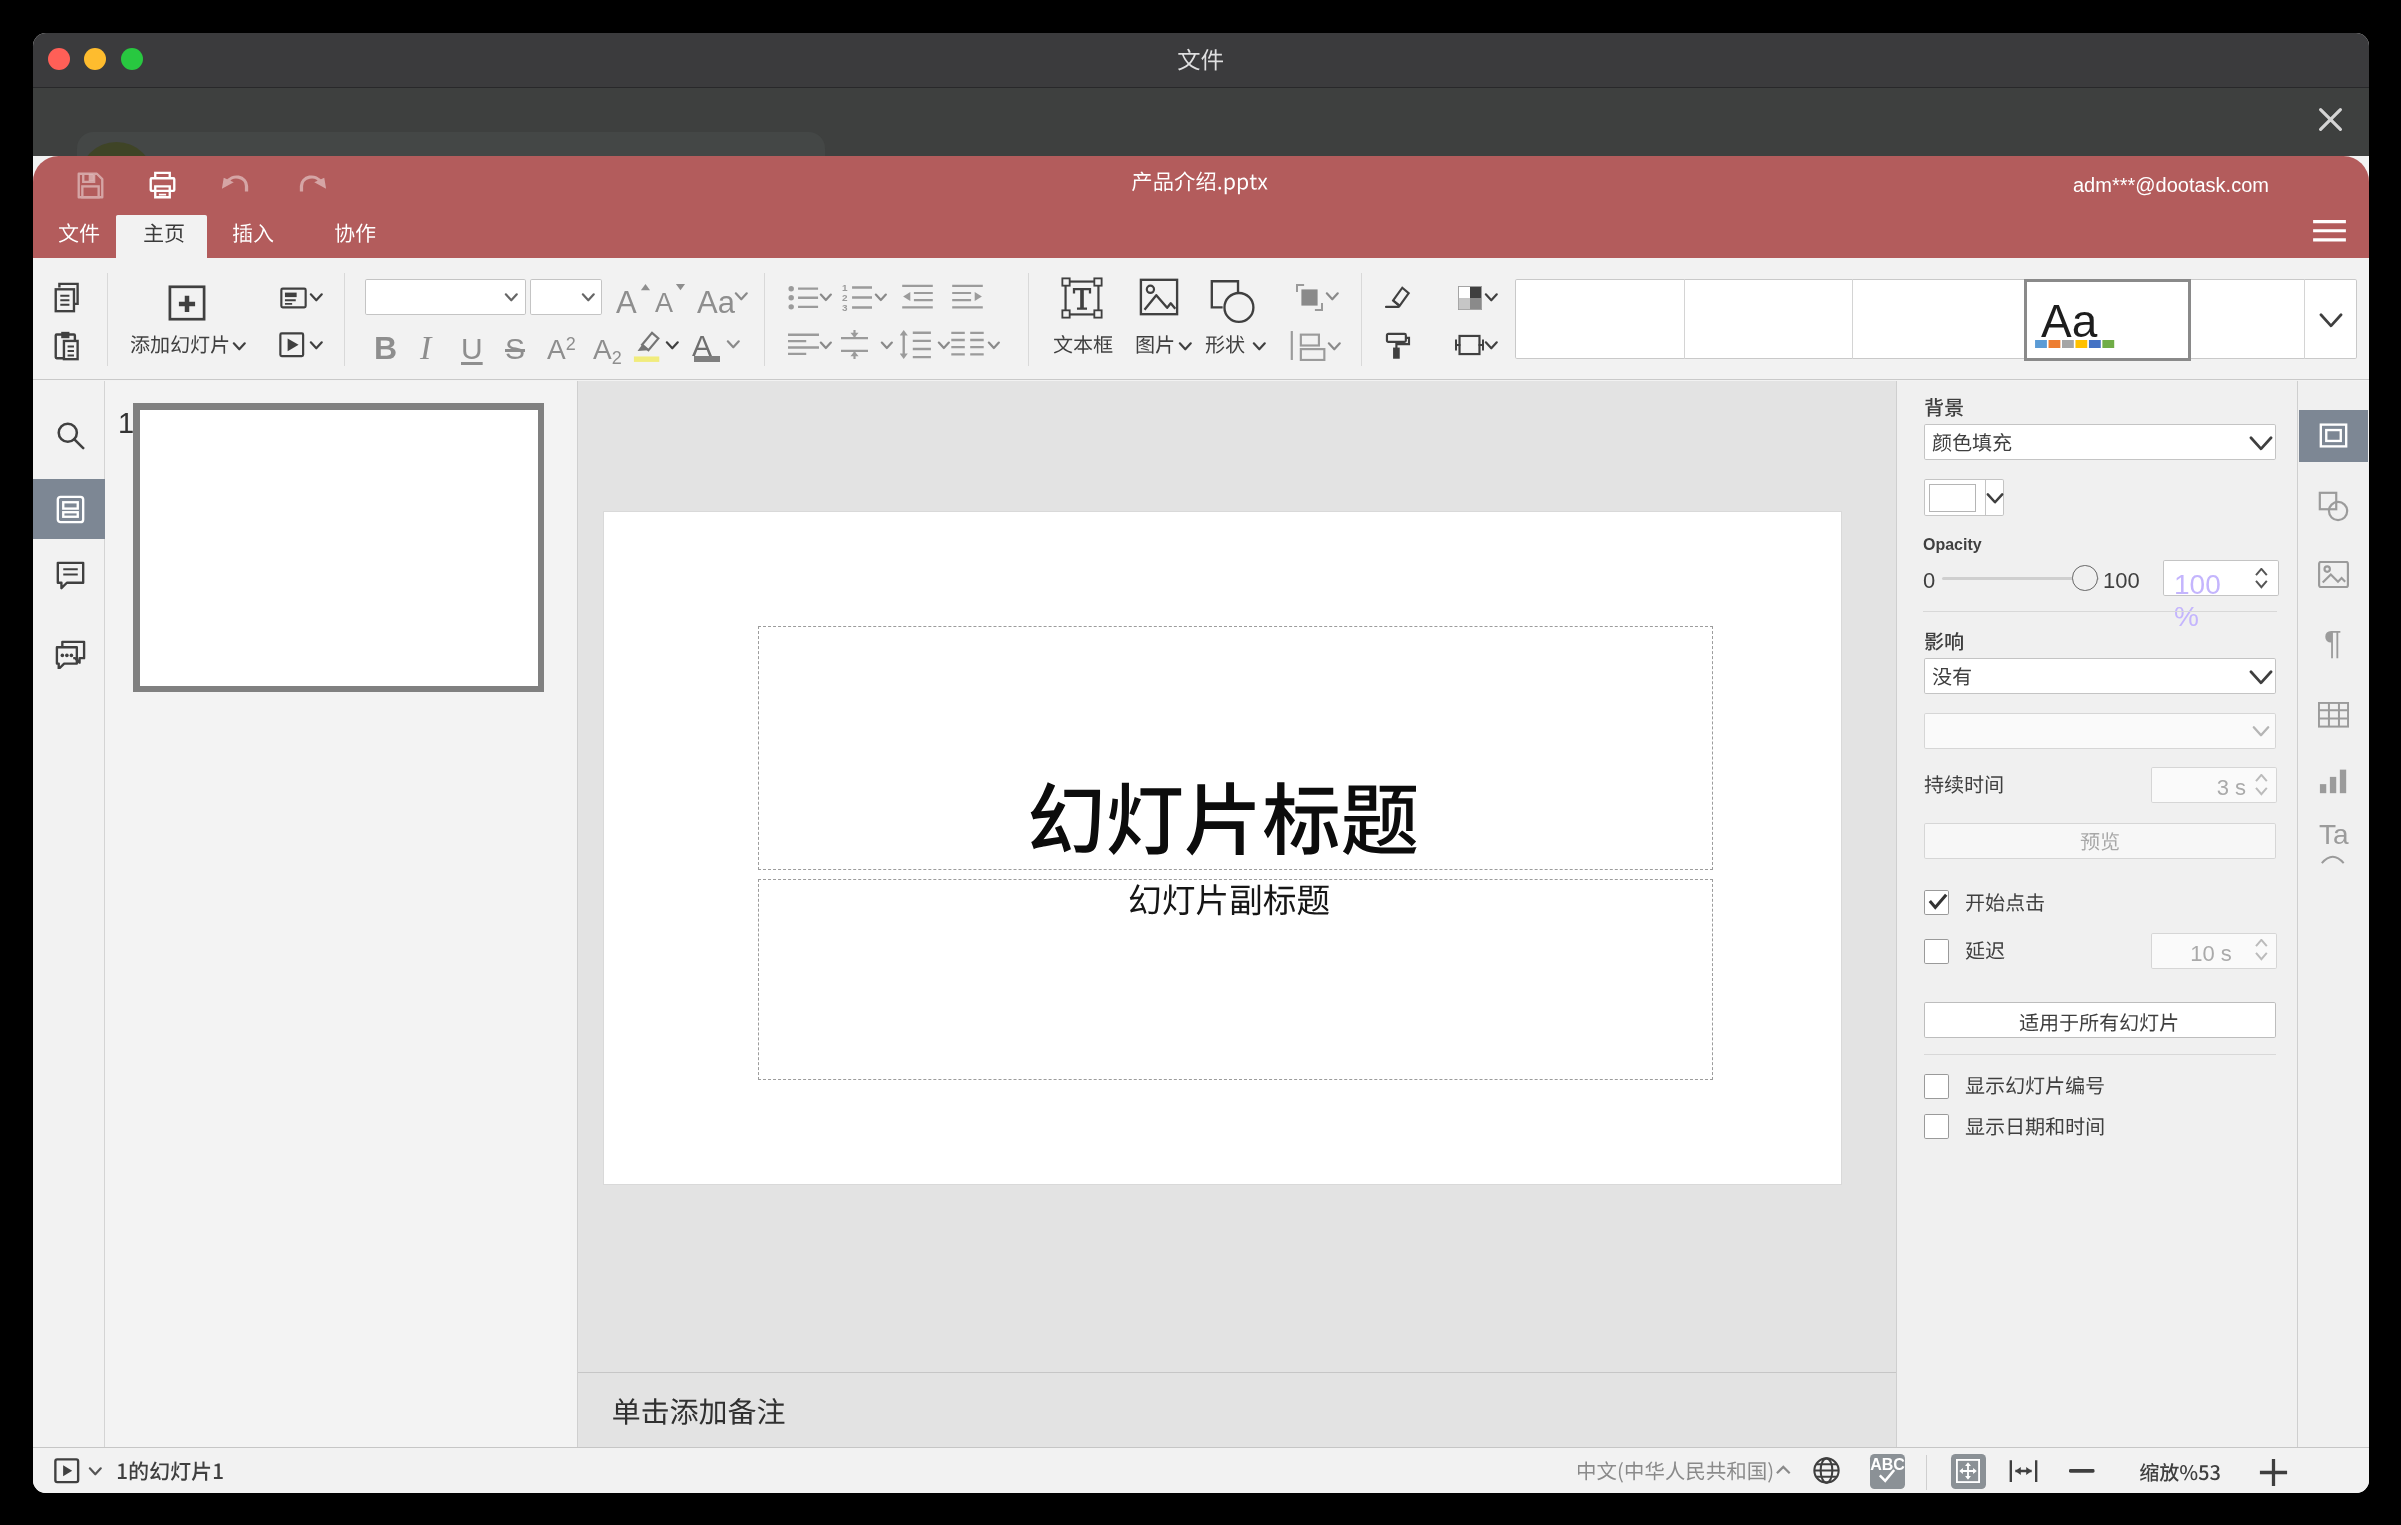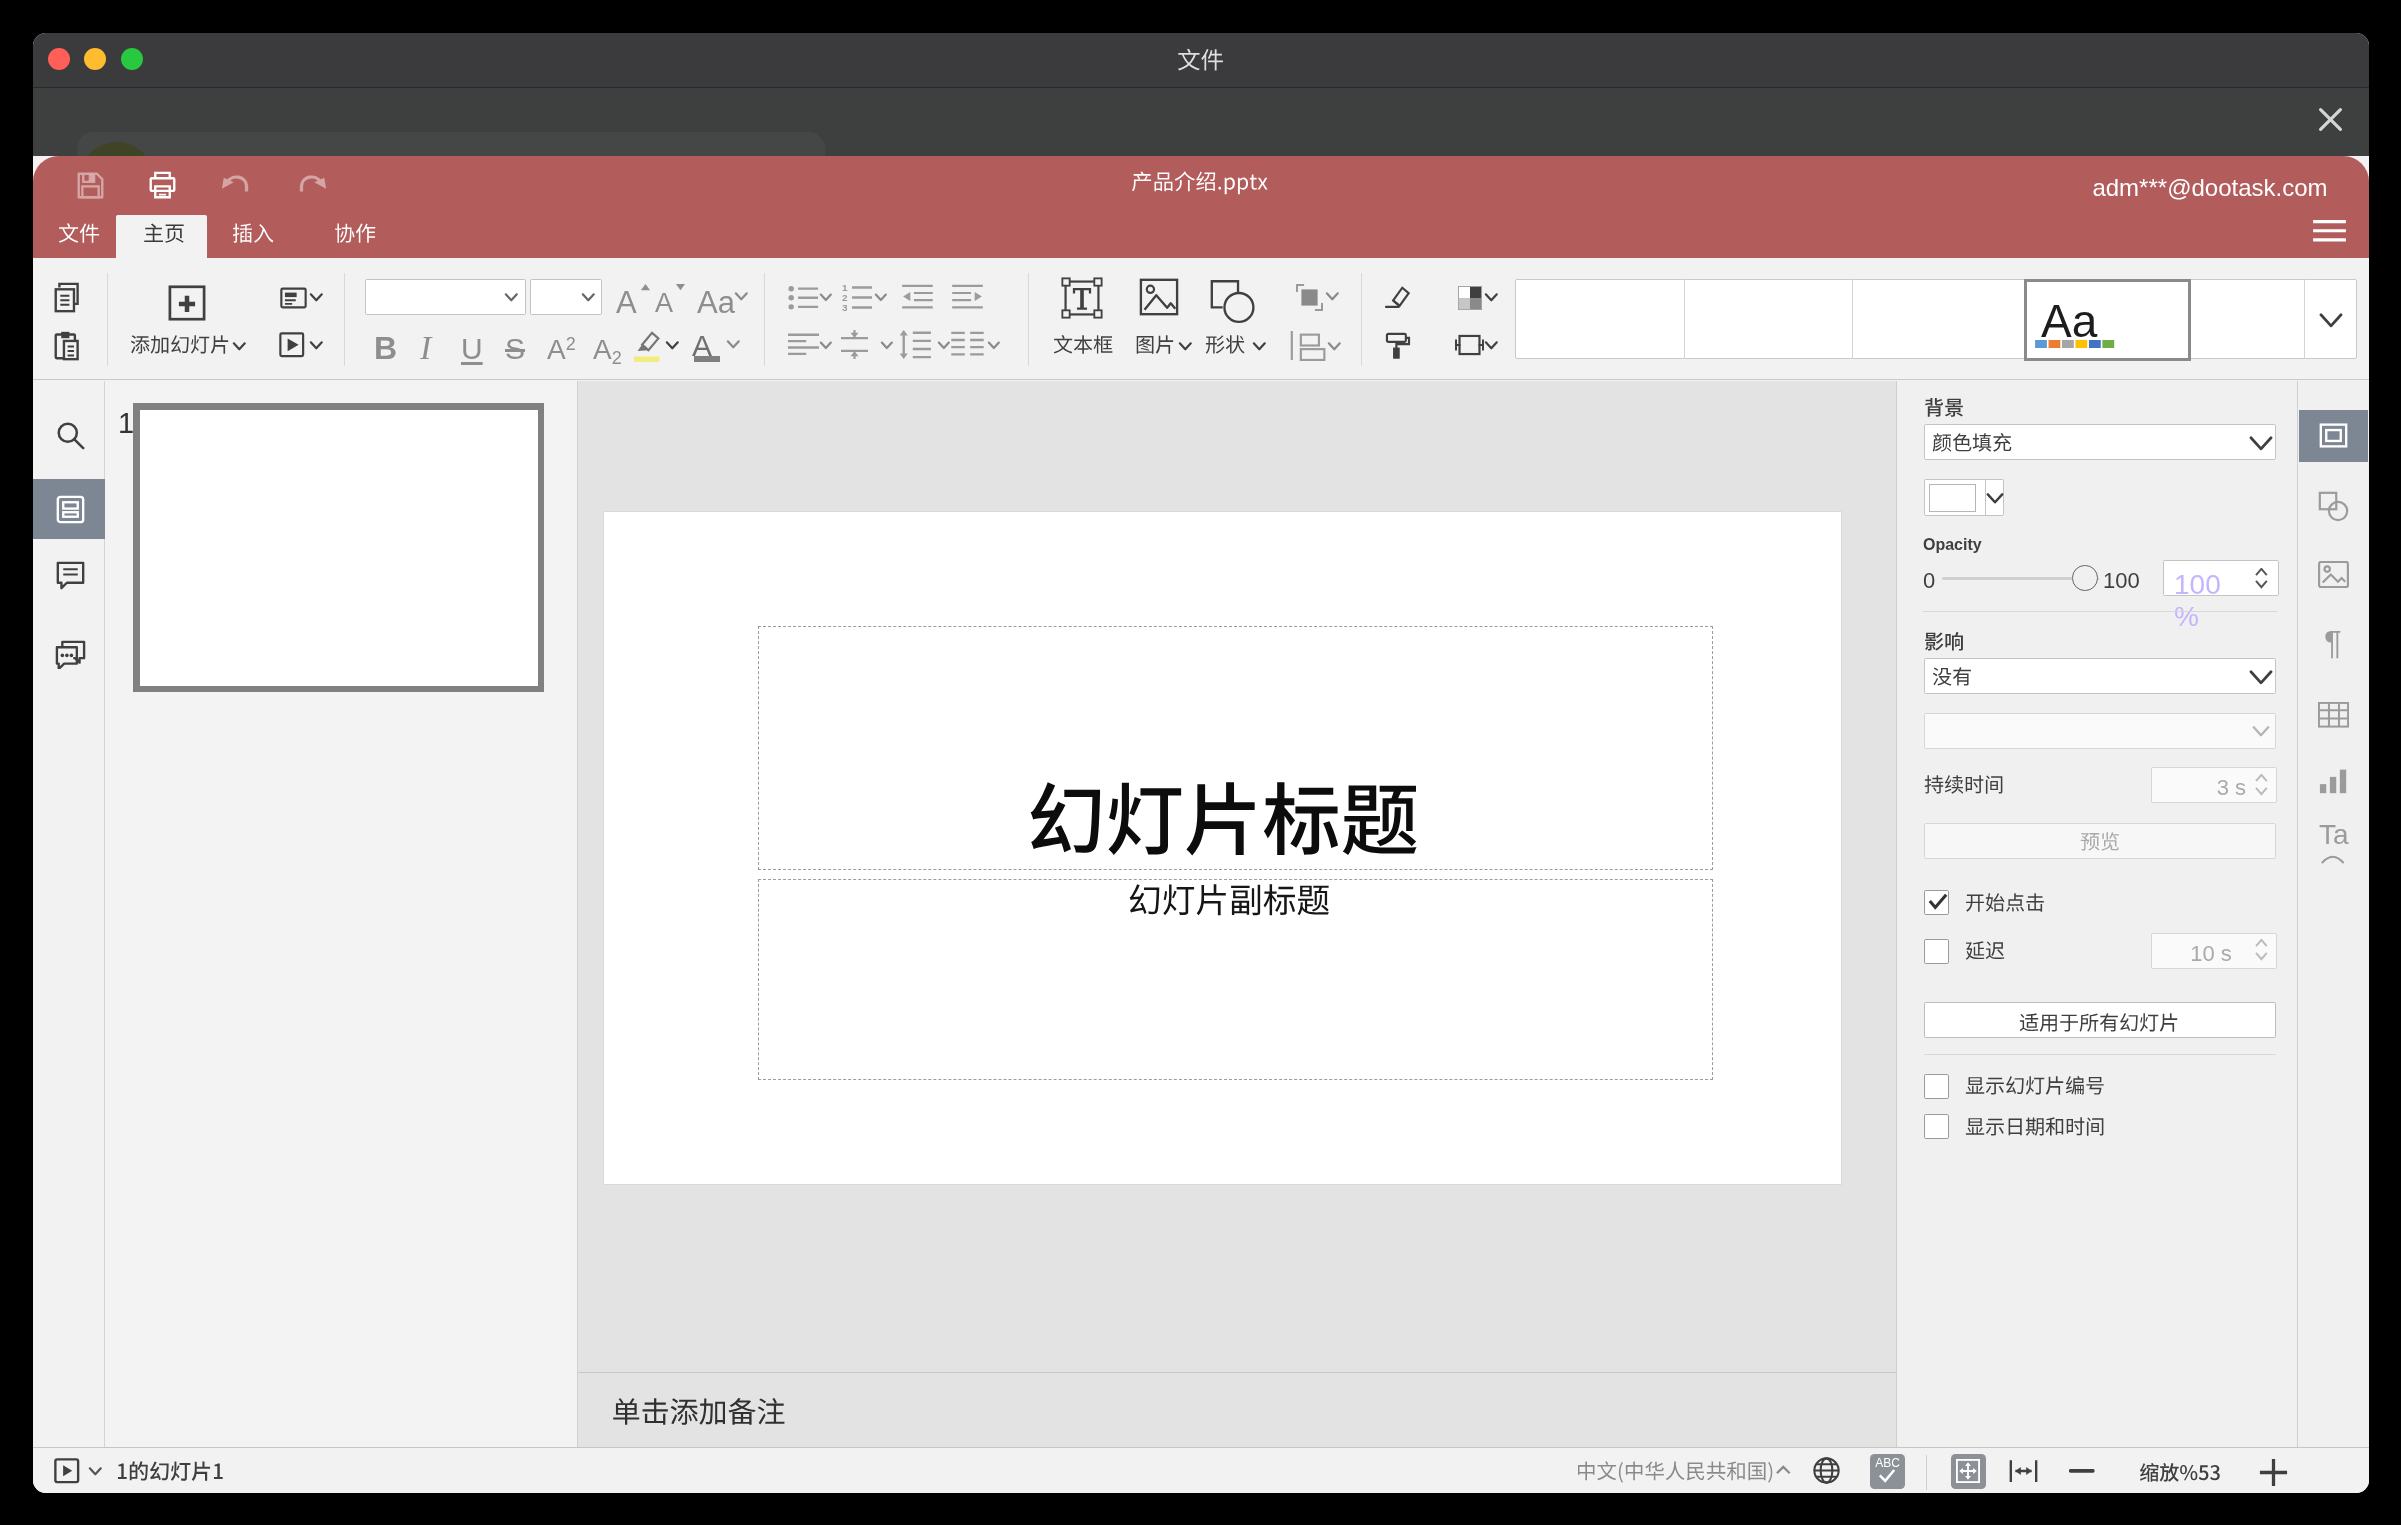--- a/index.html
+++ b/index.html
@@ -39,21 +39,21 @@
       </svg>
 <svg style="position:absolute;left:263px;top:141px;" width="31" height="24" viewBox="0 0 34 26">
 <g opacity="0.45">
           <path d="M27 9 A 11 10 0 0 0 6 13 L6 19" stroke="#ffffff" stroke-width="3.6" fill="none"></path>
 <path d="M33 16 L31 4 L20 9 z" fill="#ffffff"></path>
         </g>
       </svg>
 <svg style="position:absolute;left:1098px;top:134px" width="139" height="31" viewBox="0 0 152.188 34.0938">
         <path transform="translate(0,24.7)" d="M6.2 -14.4C7 -13.3 7.8 -11.9 8.2 -11L9.8 -11.7C9.4 -12.6 8.5 -14 7.7 -15ZM16.2 -14.9C15.8 -13.7 14.9 -12 14.3 -10.9H2.9V-7.7C2.9 -5.2 2.7 -1.7 0.8 0.8C1.2 1.1 2 1.7 2.3 2C4.3 -0.7 4.7 -4.8 4.7 -7.6V-9.2H21.8V-10.9H16.1C16.7 -11.9 17.5 -13.1 18.1 -14.2ZM10 -19.3C10.5 -18.6 11.1 -17.7 11.4 -16.9H2.6V-15.2H21.2V-16.9H13.4L13.5 -16.9C13.2 -17.7 12.5 -18.9 11.8 -19.8Z M30.6 -17.1H40V-12.6H30.6ZM28.9 -18.7V-10.9H41.8V-18.7ZM25.5 -8.4V1.9H27.1V0.6H32.1V1.7H33.8V-8.4ZM27.1 -1.1V-6.7H32.1V-1.1ZM36.4 -8.4V1.9H38.1V0.6H43.5V1.7H45.2V-8.4ZM38.1 -1.1V-6.7H43.5V-1.1Z M62.3 -10.5V1.9H64.2V-10.5ZM53.5 -10.5V-7.4C53.5 -4.8 53.1 -1.7 48.6 0.6C49.1 0.9 49.8 1.5 50.1 1.9C54.8 -0.6 55.4 -4.3 55.4 -7.4V-10.5ZM58.7 -19.9C56.6 -16.2 52.1 -12.7 47.7 -11.2C48.1 -10.8 48.5 -10 48.8 -9.5C52.5 -11 56.2 -13.8 58.8 -17C61.2 -13.8 64.9 -11.1 68.7 -9.8C69 -10.3 69.6 -11.1 70 -11.5C66 -12.6 61.9 -15.4 59.8 -18.3L60.1 -18.9Z M71.5 -1.2 71.8 0.4C74.1 -0.1 77.1 -0.9 80.1 -1.6L79.9 -3.1C76.8 -2.4 73.6 -1.7 71.5 -1.2ZM71.9 -9.9C72.3 -10.1 72.8 -10.2 76.1 -10.7C74.9 -9.1 73.9 -7.8 73.4 -7.4C72.7 -6.5 72.1 -5.9 71.6 -5.9C71.7 -5.4 72 -4.6 72.1 -4.3C72.6 -4.6 73.5 -4.8 80.1 -6.1C80 -6.5 80 -7.1 80.1 -7.6L74.7 -6.6C76.6 -8.7 78.5 -11.2 80.1 -13.8L78.7 -14.7C78.2 -13.8 77.7 -13 77.2 -12.2L73.7 -11.8C75.2 -13.9 76.6 -16.4 77.7 -18.9L76.1 -19.7C75.1 -16.8 73.3 -13.8 72.7 -13C72.2 -12.2 71.8 -11.7 71.3 -11.6C71.6 -11.1 71.8 -10.3 71.9 -9.9ZM81.2 -7.8V1.9H82.9V0.7H90.2V1.8H91.9V-7.8ZM82.9 -0.9V-6.2H90.2V-0.9ZM80.4 -18.6V-17H84.3C83.9 -14.1 82.9 -11.4 79.5 -10C79.9 -9.7 80.4 -9.1 80.6 -8.7C84.3 -10.4 85.6 -13.4 86.1 -17H90.5C90.3 -13.1 90.1 -11.5 89.7 -11.1C89.5 -10.9 89.3 -10.9 88.9 -10.9C88.5 -10.9 87.5 -10.9 86.5 -11C86.8 -10.5 87 -9.8 87 -9.3C88.1 -9.3 89.1 -9.3 89.7 -9.3C90.3 -9.4 90.7 -9.6 91.1 -10C91.7 -10.7 92 -12.6 92.2 -17.8C92.3 -18.1 92.3 -18.6 92.3 -18.6Z M97.3 0.3C98.1 0.3 98.8 -0.4 98.8 -1.3C98.8 -2.3 98.1 -3 97.3 -3C96.4 -3 95.7 -2.3 95.7 -1.3C95.7 -0.4 96.4 0.3 97.3 0.3Z M102.7 5.4H104.9V1.1L104.8 -1.2C105.9 -0.2 107.2 0.3 108.3 0.3C111.2 0.3 113.9 -2.2 113.9 -6.6C113.9 -10.5 112.1 -13.1 108.8 -13.1C107.3 -13.1 105.9 -12.2 104.7 -11.3H104.7L104.5 -12.8H102.7ZM108 -1.5C107.1 -1.5 106 -1.8 104.9 -2.8V-9.5C106.1 -10.7 107.2 -11.3 108.2 -11.3C110.7 -11.3 111.6 -9.4 111.6 -6.6C111.6 -3.4 110.1 -1.5 108 -1.5Z M117.3 5.4H119.4V1.1L119.4 -1.2C120.5 -0.2 121.7 0.3 122.9 0.3C125.8 0.3 128.4 -2.2 128.4 -6.6C128.4 -10.5 126.6 -13.1 123.4 -13.1C121.9 -13.1 120.4 -12.2 119.3 -11.3H119.2L119 -12.8H117.3ZM122.5 -1.5C121.7 -1.5 120.6 -1.8 119.4 -2.8V-9.5C120.6 -10.7 121.8 -11.3 122.8 -11.3C125.3 -11.3 126.2 -9.4 126.2 -6.6C126.2 -3.4 124.6 -1.5 122.5 -1.5Z M135.8 0.3C136.6 0.3 137.5 0.1 138.2 -0.2L137.8 -1.8C137.4 -1.6 136.8 -1.4 136.3 -1.4C134.8 -1.4 134.3 -2.3 134.3 -3.9V-11H137.8V-12.8H134.3V-16.4H132.6L132.3 -12.8L130.3 -12.6V-11H132.2V-3.9C132.2 -1.4 133.1 0.3 135.8 0.3Z M138.9 0H141.1L142.9 -3C143.3 -3.8 143.7 -4.5 144.1 -5.3H144.3C144.8 -4.5 145.2 -3.8 145.7 -3L147.5 0H149.9L145.7 -6.4L149.6 -12.8H147.3L145.7 -10C145.3 -9.2 145 -8.6 144.6 -7.8H144.5C144.1 -8.6 143.6 -9.2 143.3 -10L141.5 -12.8H139.2L143.1 -6.7Z" fill="#ffffff"></path>
       </svg>
-<div style="position:absolute;left:2040px;top:141px;width:274px;text-align:center;font-size:24px;color:#fff">adm***@dootask.com</div>
+<div style="position:absolute;left:2040px;top:141px;width:274px;text-align:left;font-size:20px;color:#fff">adm***@dootask.com</div>
 <div style="position:absolute;left:83px;top:182px;width:91px;height:44px;background:#f2f2f2;border-radius:1.8px 1.8px 0 0"></div>
 <svg style="position:absolute;left:25px;top:186px" width="44" height="30.5" viewBox="0 0 48 33.3906">
         <path transform="translate(0,24.2)" d="M9.7 -18.9C10.4 -17.8 11.2 -16.3 11.4 -15.3L13.3 -15.9C13 -16.9 12.2 -18.4 11.5 -19.5ZM1.1 -15.3V-13.6H4.7C6.1 -10.1 7.9 -7.1 10.3 -4.6C7.8 -2.5 4.6 -0.9 0.8 0.2C1.2 0.6 1.7 1.4 1.9 1.8C5.8 0.6 8.9 -1.1 11.5 -3.4C14.1 -1.1 17.3 0.6 21 1.7C21.3 1.2 21.8 0.5 22.2 0.1C18.6 -0.8 15.4 -2.5 12.9 -4.6C15.2 -7 17 -9.9 18.3 -13.6H21.9V-15.3ZM11.6 -5.8C9.4 -8 7.7 -10.6 6.5 -13.6H16.4C15.2 -10.5 13.6 -7.9 11.6 -5.8Z M30.3 -7.8V-6.2H36.9V1.8H38.6V-6.2H44.9V-7.8H38.6V-12.9H43.9V-14.6H38.6V-19H36.9V-14.6H33.8C34.1 -15.6 34.4 -16.7 34.6 -17.8L32.9 -18.2C32.4 -15.2 31.4 -12.2 30.1 -10.3C30.5 -10.1 31.3 -9.7 31.6 -9.4C32.2 -10.4 32.8 -11.6 33.3 -12.9H36.9V-7.8ZM29.2 -19.2C27.9 -15.8 25.9 -12.3 23.7 -10.1C24 -9.7 24.5 -8.8 24.7 -8.3C25.5 -9.1 26.2 -10.1 26.8 -11V1.8H28.5V-13.7C29.4 -15.3 30.2 -17 30.8 -18.7Z" fill="#ffffff"></path>
       </svg>
 <svg style="position:absolute;left:110px;top:186px" width="44" height="30.5" viewBox="0 0 48 33.3906">
         <path transform="translate(0,24.2)" d="M8.6 -18.3C10 -17.2 11.6 -15.8 12.5 -14.7H2.4V-13H10.6V-8H3.4V-6.3H10.6V-0.6H1.3V1.1H21.8V-0.6H12.4V-6.3H19.7V-8H12.4V-13H20.6V-14.7H13.2L14.3 -15.5C13.3 -16.6 11.5 -18.2 10 -19.2Z M33.7 -10.6V-6.5C33.7 -4 32.7 -1.3 24.1 0.4C24.5 0.8 25 1.5 25.2 1.8C34.2 -0.1 35.4 -3.3 35.4 -6.4V-10.6ZM35.5 -2.5C38.2 -1.3 41.7 0.6 43.4 1.9L44.4 0.5C42.6 -0.7 39.2 -2.6 36.5 -3.7ZM26.9 -13.7V-2.9H28.7V-12.1H40.5V-3H42.3V-13.7H34C34.4 -14.5 34.9 -15.5 35.3 -16.4H44.5V-18.1H24.7V-16.4H33.3C33.1 -15.5 32.6 -14.5 32.3 -13.7Z" fill="#3a3a3a"></path>
       </svg>
 <svg style="position:absolute;left:199px;top:186px" width="44" height="30.5" viewBox="0 0 48 33.3906">
         <path transform="translate(0,24.2)" d="M16.8 -5.6V-4.1H19.5V-0.9H15.9V-12.3H21.8V-13.9H15.9V-16.8C17.7 -17.1 19.4 -17.4 20.7 -17.8L19.8 -19.2C17.3 -18.4 12.8 -17.9 9.2 -17.7C9.4 -17.3 9.6 -16.7 9.7 -16.3C11.2 -16.4 12.8 -16.5 14.4 -16.6V-13.9H8.4V-12.3H14.4V-0.9H10.6V-4.1H13.4V-5.6H10.6V-8.4C11.6 -8.6 12.6 -9 13.4 -9.3L12.6 -10.7C11.7 -10.3 10.3 -9.8 9.1 -9.4V1.8H10.6V0.7H19.5V1.9H21.1V-10H16.8V-8.5H19.5V-5.6ZM3.7 -19.3V-14.7H1.2V-13.1H3.7V-7.8L0.9 -7.1L1.3 -5.4L3.7 -6.1V-0.2C3.7 0.1 3.6 0.2 3.4 0.2C3.1 0.2 2.4 0.2 1.7 0.2C1.9 0.6 2.1 1.3 2.2 1.7C3.4 1.7 4.1 1.7 4.7 1.4C5.2 1.2 5.4 0.7 5.4 -0.2V-6.6L7.9 -7.4L7.7 -9L5.4 -8.3V-13.1H7.6V-14.7H5.4V-19.3Z M29.8 -17.4C31.3 -16.3 32.5 -15 33.5 -13.6C32 -7 29.1 -2.4 23.9 0.3C24.4 0.6 25.2 1.3 25.5 1.7C30.2 -1 33.1 -5.3 34.9 -11.3C37.4 -6.6 39.1 -1.3 44.3 1.6C44.4 1.1 44.9 0.1 45.2 -0.3C37.5 -4.9 38.2 -13.6 30.8 -18.8Z" fill="#ffffff"></path>
       </svg>
@@ -534,21 +534,21 @@
         <path d="M1 9 L8 2 L15 9" fill="none" stroke="#8a8a8a" stroke-width="2.4"></path>
       </svg>
 <svg style="position:absolute;left:1780px;top:1424px;" width="27" height="27" viewBox="0 0 30 30">
 <g stroke="#3f3f3f" stroke-width="2.3" fill="none">
 <circle cx="15" cy="15" r="13.5"></circle>
 <ellipse cx="15" cy="15" rx="6.5" ry="13.5"></ellipse>
 <path d="M1.5 15 h27 M3.5 8 h23 M3.5 22 h23"></path>
 </g>
       </svg>
 <div style="position:absolute;left:1837px;top:1421px;width:35px;height:35px;background:#8b9196;border-radius:4.6px"></div>
-<div style="position:absolute;left:1837px;top:1423px;width:35px;height:12.8px;;font-size:12px;font-weight:normal;color:#fff;text-align:center;letter-spacing:0">ABC</div>
+<div style="position:absolute;left:1837px;top:1423px;width:35px;height:12.8px;;font-size:16px;font-weight:bold;color:#fff;text-align:center;letter-spacing:0">ABC</div>
 <svg style="position:absolute;left:1845px;top:1436px;" width="18" height="14.6" viewBox="0 0 20 16">
         <path d="M2 7 L8 13 L18 1" stroke="#fff" stroke-width="2.8" fill="none"></path>
       </svg>
 <div style="position:absolute;left:1893px;top:1422px;width:0.9px;height:35px;background:#cfcfcf"></div>
 <div style="position:absolute;left:1918px;top:1421px;width:35px;height:35px;background:#8b9196;border-radius:4.6px"></div>
 <svg style="position:absolute;left:1923px;top:1426px;" width="24" height="24" viewBox="0 0 26 26">
 <rect x="1" y="1" width="24" height="24" stroke="#fff" stroke-width="2" fill="none"></rect>
 <path d="M13 6 v14 M6 13 h14" stroke="#fff" stroke-width="2"></path>
 <path d="M13 3.5 l3.2 4 h-6.4 z M13 22.5 l3.2 -4 h-6.4 z M3.5 13 l4 -3.2 v6.4 z M22.5 13 l-4 -3.2 v6.4 z" fill="#fff"></path>
       </svg>

